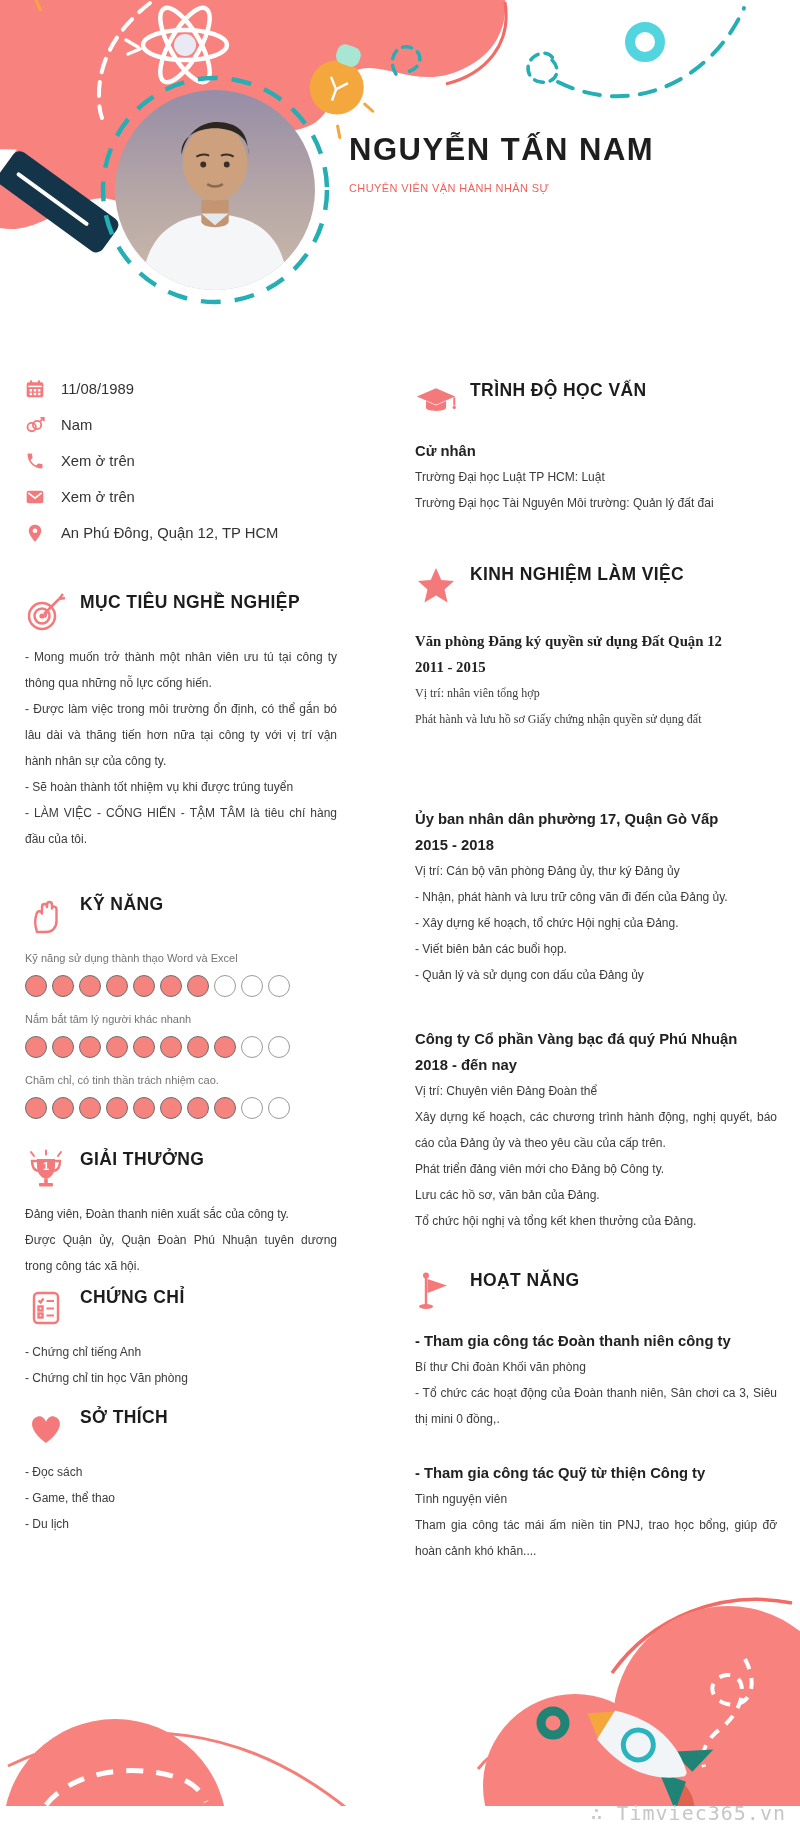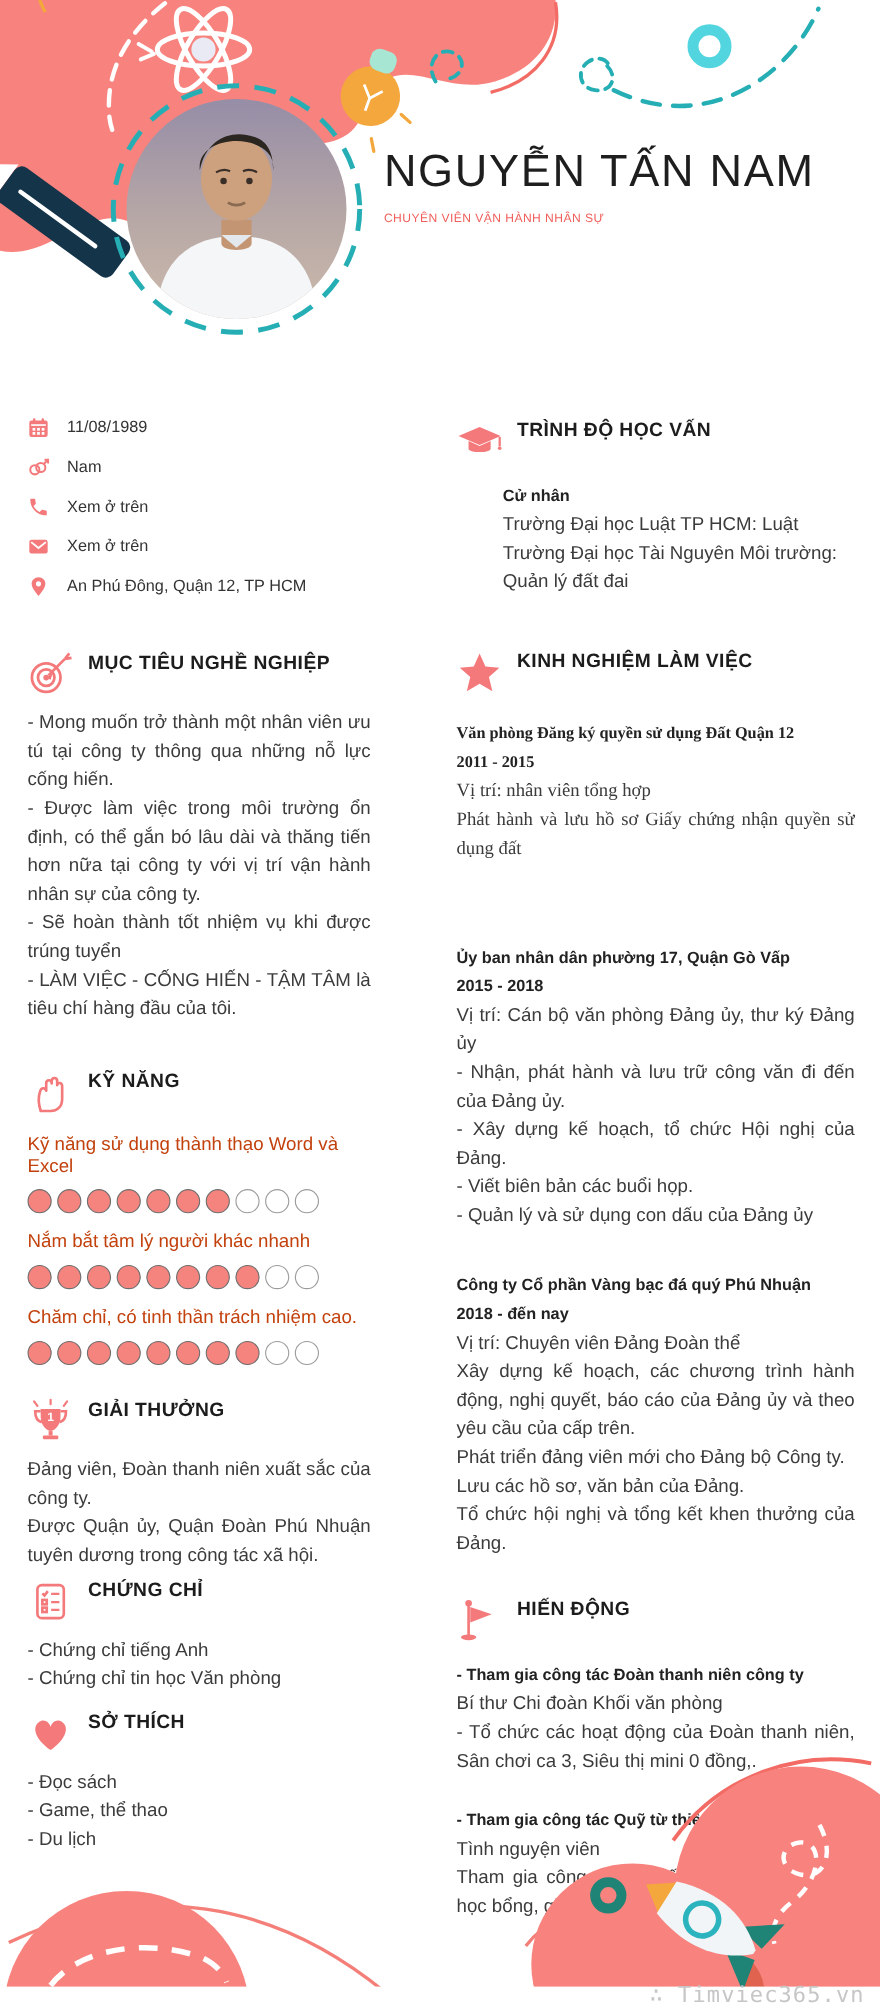--- a/index.html
+++ b/index.html
@@ -4,44 +4,44 @@
 <style>
   html,body{margin:0;padding:0;background:#fff;}
   .page{position:relative;width:800px;height:1831px;overflow:hidden;background:#fff;
         font-family:"Liberation Sans",sans-serif;color:#3d3d3d;}
   svg{display:block;}
   .deco-top{position:absolute;top:0;left:0;}
   .deco-bottom{position:absolute;top:1561px;left:0;}
   .photo{position:absolute;left:115px;top:90px;width:200px;height:200px;border-radius:50%;
          overflow:hidden;background:linear-gradient(180deg,#968da7 0%,#b7a8a6 55%,#cdbaab 100%);}
   .name-block{position:absolute;left:349px;top:132px;width:430px;}
-  .name-block h1{margin:0;font-size:41px;font-weight:400;letter-spacing:1.5px;color:#1e1e1e;}
+  .name-block h1{margin:0;font-size:31px;font-weight:700;letter-spacing:1.5px;color:#1e1e1e;}
   .role{margin-top:14px;font-size:11px;letter-spacing:.4px;color:#f0605c;}
   .left-col{position:absolute;left:25px;top:378px;width:312px;}
   .right-col{position:absolute;left:415px;top:380px;width:362px;}
   .info-row{display:flex;align-items:center;height:22px;margin-bottom:14px;}
   .info-icon{width:20px;height:20px;margin-right:16px;flex:0 0 auto;}
   .info-text{font-size:14.8px;color:#333;}
   .sec-head{display:flex;align-items:flex-start;gap:13px;}
   .sec-head h2{margin:0;font-size:17.5px;font-weight:700;letter-spacing:.4px;color:#1c1c1c;}
   .sec-icon{width:42px;height:42px;flex:0 0 auto;display:flex;align-items:center;justify-content:center;}
-  .line{margin:0;font-size:17px;line-height:26px;color:#3b3b3b;}
+  .line{margin:0;font-size:12px;line-height:26px;color:#3b3b3b;}
   .justify p{text-align:justify;}
   .para{margin-top:10px;}
   .bold-line{margin:0;font-size:14.8px;line-height:26px;font-weight:700;color:#222;}
-  .skill-label{margin:16px 0 0;font-size:17px;color:#c2410c;}
+  .skill-label{margin:16px 0 0;font-size:11px;color:#737373;}
   .dots{margin:11px 0 6px;line-height:0;}
   .dot{display:inline-block;width:22px;height:22px;border-radius:50%;
        border:1.6px solid #9b9b9b;background:#fff;margin-right:5px;box-sizing:border-box;}
   .dot.filled{background:#f5837e;border-color:#6e6e6e;}
   .mt-obj{margin-top:48px;} .mt-skills{margin-top:42px;} .mt-awards{margin-top:30px;}
   .mt-cert{margin-top:8px;} .mt-hobby{margin-top:16px;}
   .mt-exp{margin-top:48px;} .job1{margin-top:22px;font-family:Liberation Serif, serif;} .job2{margin-top:74px;} .job3{margin-top:38px;}
   .mt-act{margin-top:36px;} .act1{margin-top:16px;} .act2{margin-top:28px;}
-  .edu-body{margin-top:16px;margin-left:42px;}
+  .edu-body{margin-top:16px;}
   .brand{position:absolute;right:14px;bottom:6px;font-family:"DejaVu Sans Mono",monospace;
          font-size:20px;letter-spacing:1px;color:#c6c6c6;}
 </style>
 </head>
 <body>
 
 <div class="page">
 
   <svg class="deco-top" width="800" height="345" viewBox="0 0 800 345">
     <path d="M0,0 L505,0 C508,32 490,62 450,74 C410,86 378,58 352,72 C328,84 336,108 316,122 C296,136 268,128 250,142 C238,152 236,166 240,180 C246,214 212,230 172,224 C132,218 120,188 84,202 C52,214 30,234 0,228 Z" fill="#F8837E"></path>
@@ -305,21 +305,21 @@
 
     <div class="sec-head mt-act">
       <span class="sec-icon">
         <svg width="40" height="42" viewBox="0 0 40 42">
           <circle cx="10" cy="5.5" r="3" fill="#F4797B"></circle>
           <rect x="8.8" y="7" width="2.4" height="28" fill="#F4797B"></rect>
           <polygon points="11.5,9 31,15.5 11.5,23" fill="#F4797B"></polygon>
           <ellipse cx="10" cy="36.5" rx="7" ry="2.6" fill="#F4797B"></ellipse>
         </svg>
       </span>
-      <h2>HIẾN ĐỘNG</h2>
+      <h2>HOẠT NĂNG</h2>
     </div>
 
     <div class="act1">
       <p class="bold-line">- Tham gia công tác Đoàn thanh niên công ty</p>
       <div class="justify">
           <p class="line">Bí thư Chi đoàn Khối văn phòng</p>
           <p class="line">- Tổ chức các hoạt động của Đoàn thanh niên, Sân chơi ca 3, Siêu thị mini 0 đồng,.</p>
         </div>
     </div>
     <div class="act2">

